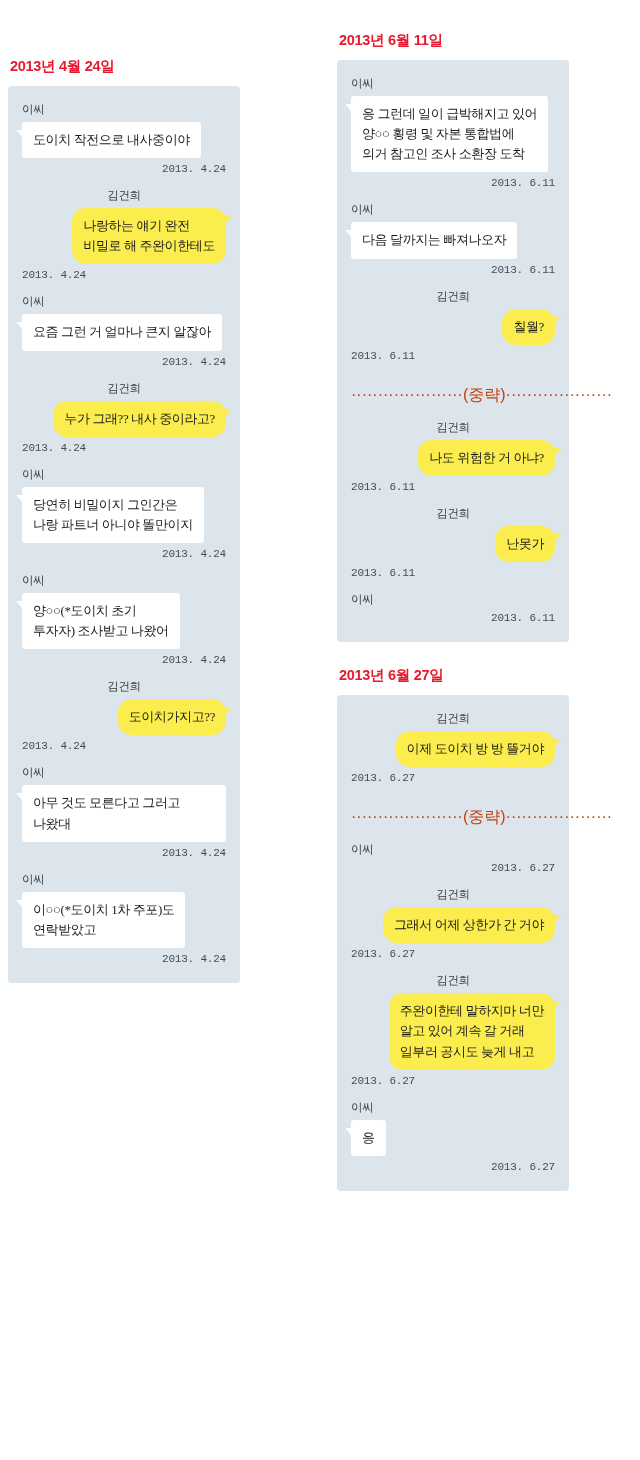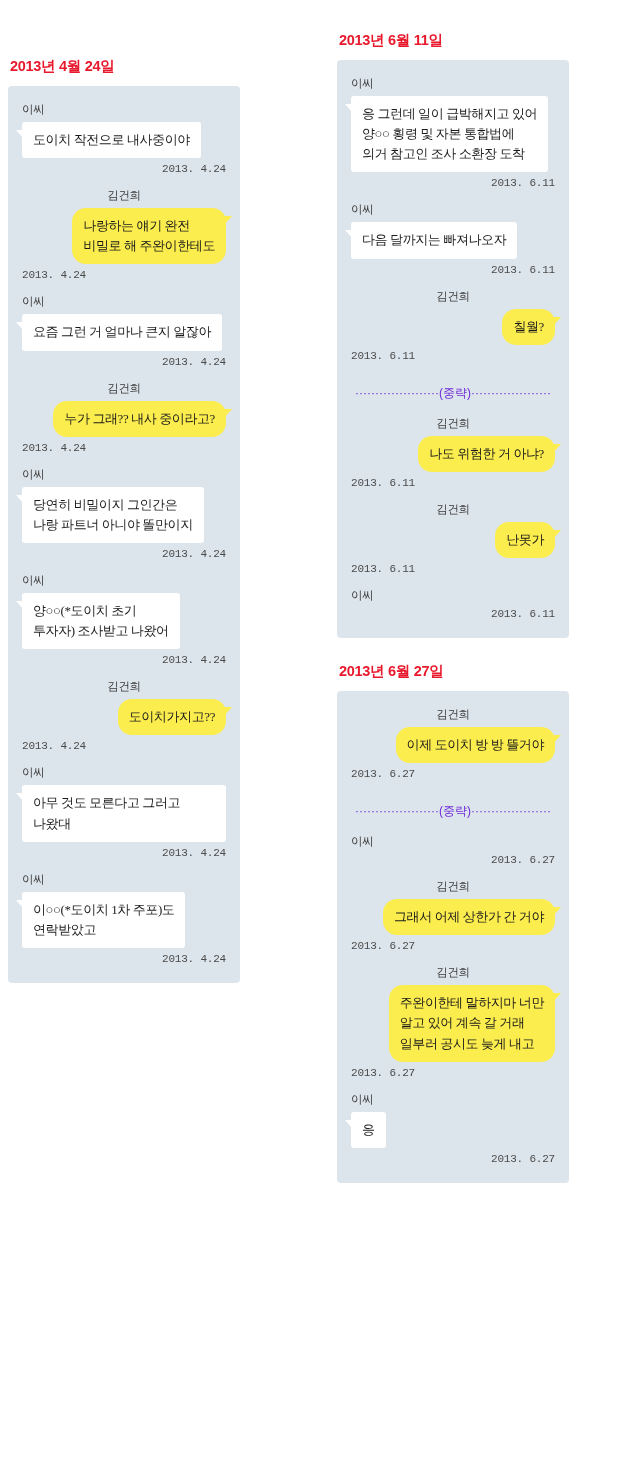--- a/index.html
+++ b/index.html
@@ -113,22 +113,22 @@
     color: #4a4a4a;
     margin-top: 5px;
     letter-spacing: -0.2px;
     font-family: Liberation Mono, monospace;
   }
   .msg.left .time { text-align: right; }
   .msg.right .time { text-align: left; }
 
   .ellipsis-row {
     text-align: center;
-    font-size: 12px;
-    color: #6d28d9;
+    font-size: 16px;
+    color: #c2410c;
     letter-spacing: 0px;
     padding: 10px 0 14px 0;
     white-space: pre;
   }
 </style>
 </head>
 <body>
 
 <div class="page">
   <div class="column col-left">

